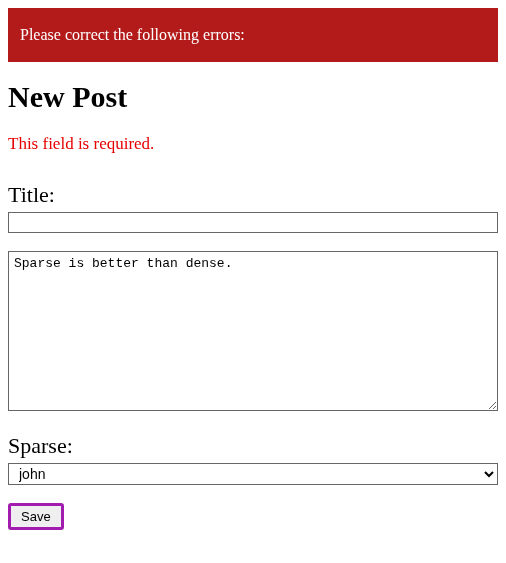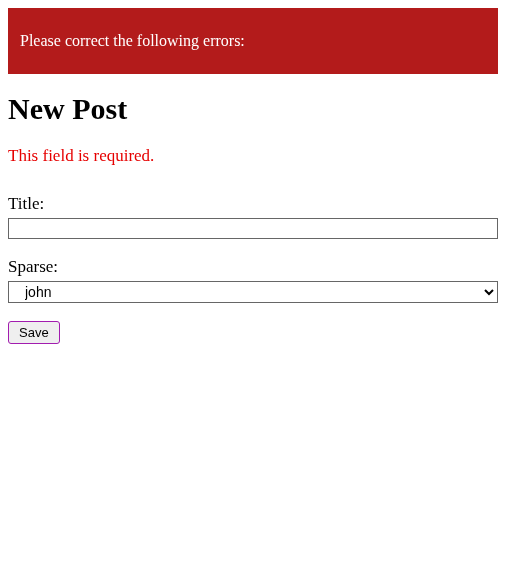--- a/index.html
+++ b/index.html
@@ -8,36 +8,36 @@
       padding: 8px;
       font-family: "Times New Roman", Times, serif;
       font-size: 16px;
       color: #000;
       background: #fff;
       width: 506px;
     }
     .error-banner {
       background: #b31b1b;
       color: #fff;
-      padding: 24px 12px;
+      padding: 18px 12px;
       font-size: 16px;
       margin-bottom: 18px;
     }
     h1 {
       font-size: 30px;
       font-weight: bold;
       margin: 12px 0 20px 0;
     }
     .field-error {
       color: #e60000;
       font-size: 17px;
       margin-bottom: 28px;
     }
     .field-group { margin-bottom: 18px; }
-    .field-label { font-size: 17px; margin-bottom: 4px; display: block; }
+    .field-label { font-size: 22px; margin-bottom: 4px; display: block; }
     .text-input {
       width: 100%;
       border: 1px solid #666;
       background: #fff;
       font-size: 13px;
       font-family: Arial, sans-serif;
       padding: 1px 3px;
       height: 21px;
     }
     .textarea-input {
@@ -49,29 +49,29 @@
       font-size: 13px;
       padding: 4px 5px;
       resize: both;
     }
     .select-input {
       width: 100%;
       border: 1px solid #666;
       background: #fff;
       font-size: 14px;
       font-family: Arial, sans-serif;
-      padding: 1px 12px;
+      padding: 1px 6px;
       height: 22px;
     }
     .save-btn {
       font-family: Arial, sans-serif;
       font-size: 13px;
       padding: 3px 10px;
       background: #efefef;
-      border: 1px solid #a21caf;
+      border: 3px solid #a21caf;
       border-radius: 3px;
       cursor: pointer;
     }
   </style>
 </head>
 <body>
 
 
 
 <div class="error-banner">Please correct the following errors:</div>
@@ -79,20 +79,21 @@
 <h1>New Post</h1>
 
 <div class="field-error">This field is required.</div>
 
 <div class="field-group">
   <label class="field-label">Title:</label>
   <input type="text" class="text-input" value="" style="">
 </div>
 
 <div class="field-group">
+  <textarea class="textarea-input" style="">Sparse is better than dense.</textarea>
 </div>
 
 <div class="field-group">
   <label class="field-label">Sparse:</label>
   <select class="select-input">
     <option>john</option>
   </select>
 </div>
 
 <button class="save-btn">Save</button>

